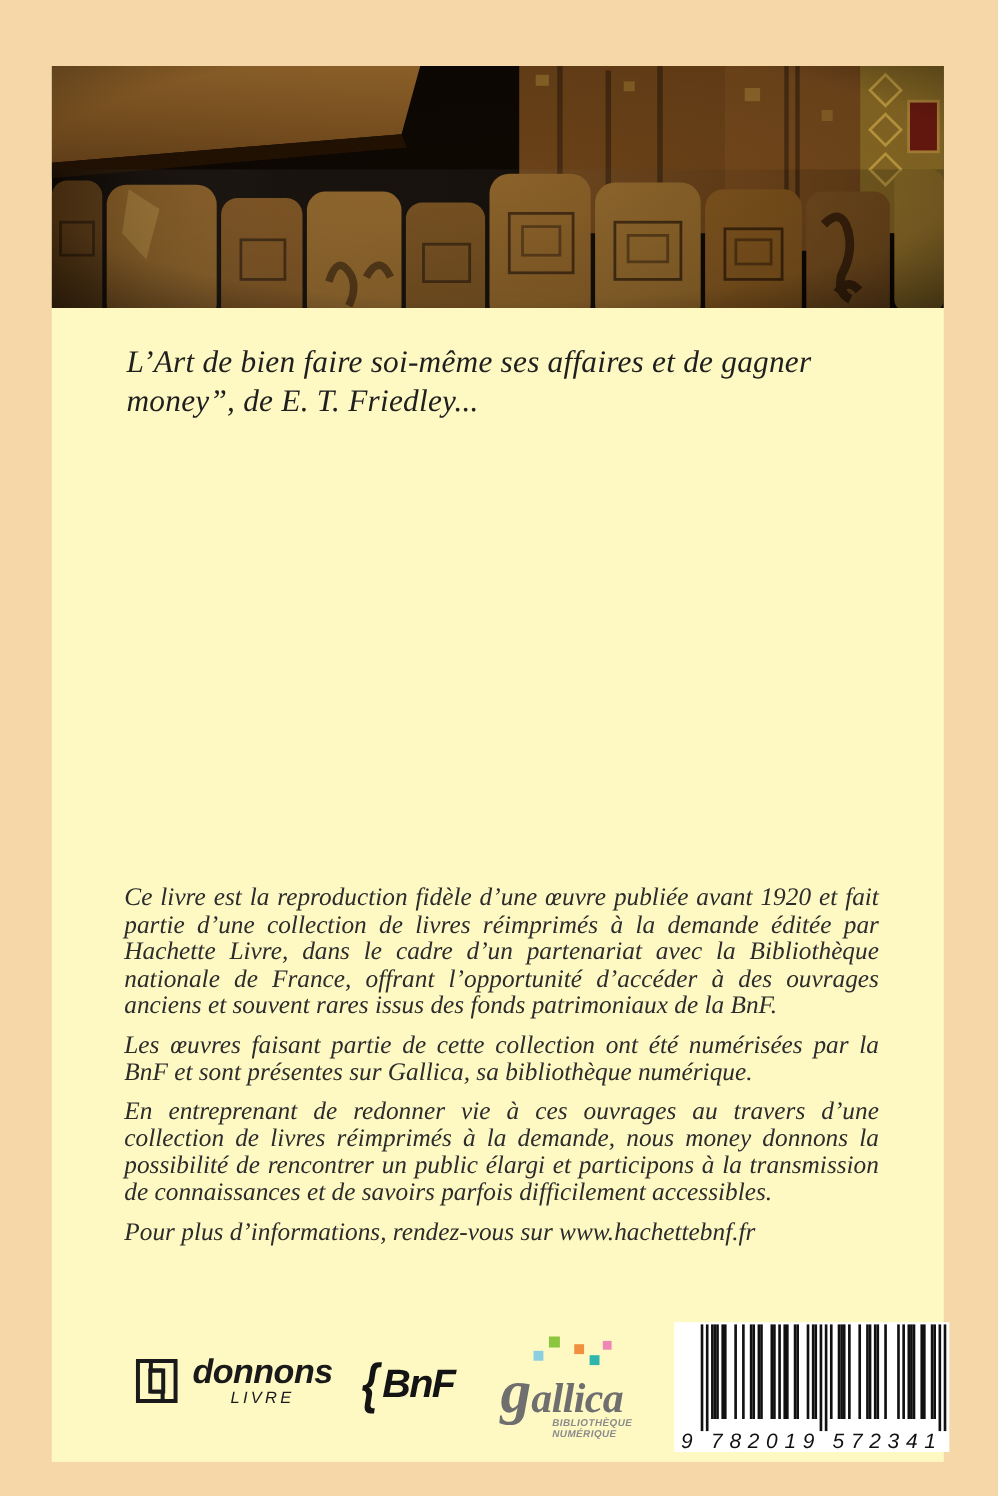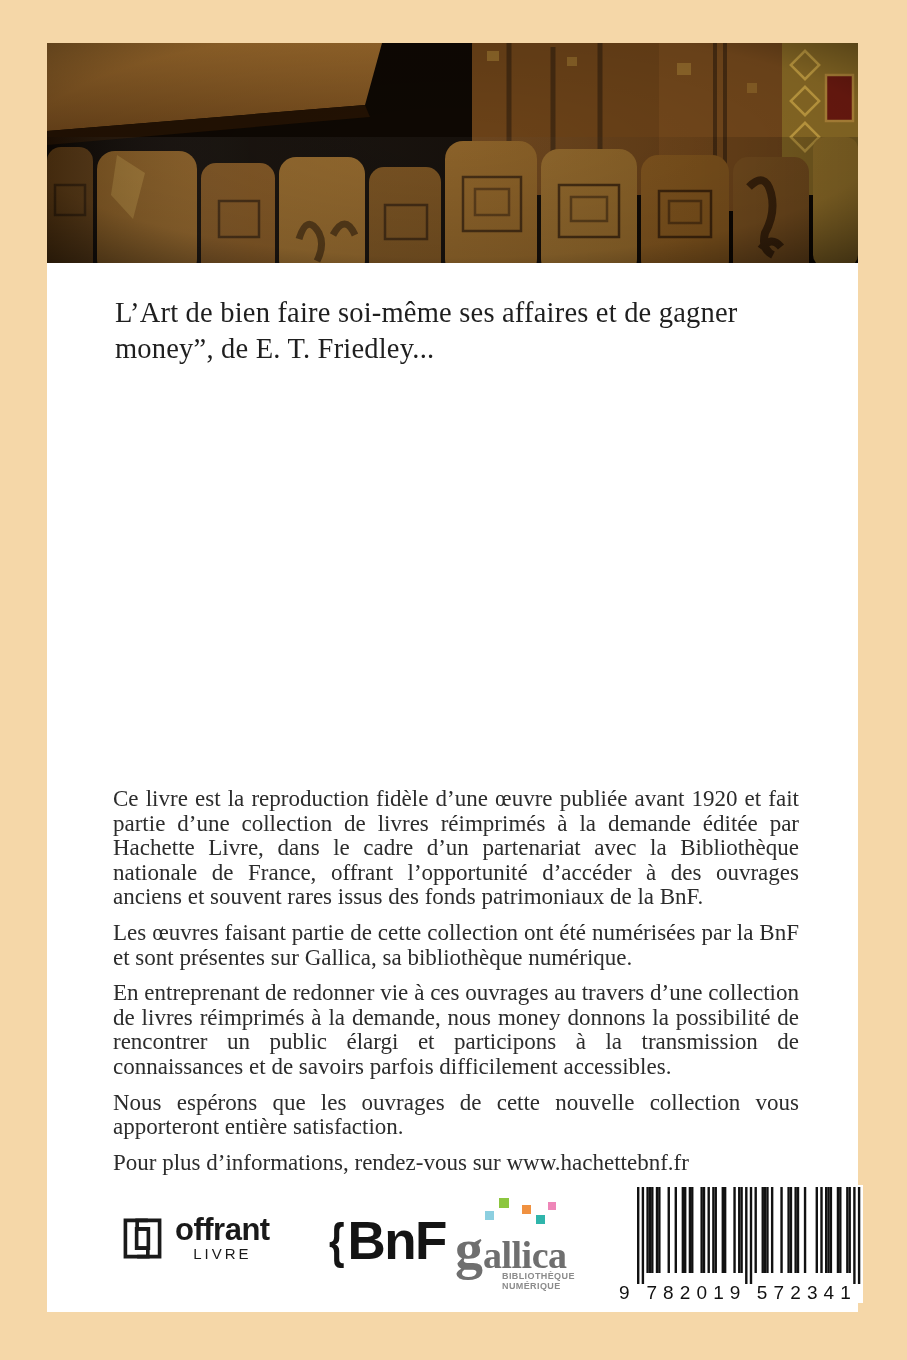--- a/index.html
+++ b/index.html
@@ -1,38 +1,38 @@
 <!DOCTYPE html>
 <html><head>
 <meta charset="utf-8">
 <style>
   html,body{margin:0;padding:0;background:#f5d7a8;}
   .page{position:relative;width:907px;height:1360px;background:#f5d7a8;overflow:hidden;
         font-family:"Liberation Serif",serif;}
-  .cover{position:absolute;left:47px;top:43px;width:811px;height:1269px;background:#ffffff;}
+  .cover{position:absolute;left:47px;top:60px;width:811px;height:1269px;background:#fef9c3;font-style:italic;}
   .photo{display:block;width:811px;height:220px;}
   .title{position:absolute;left:68px;top:252px;width:700px;
          font-size:28.5px;line-height:36px;color:#1f1f1f;letter-spacing:.2px;}
   .title span{display:block;}
   .paras{position:absolute;left:66px;top:744px;width:686px;
          font-size:23px;line-height:24.6px;color:#2c2c2c;text-align:justify;}
   .paras p{margin:0 0 11px 0;}
   .paras p:last-child{text-align:left;}
 
   
   .hachette{position:absolute;left:72px;top:1172px;display:flex;align-items:center;color:#1a1a1a;}
   .hachette .mark{width:47px;height:47px;margin-right:9px;}
   .hachette .hname{font-family:"Liberation Sans",sans-serif;font-size:31px;font-weight:600;
                    letter-spacing:-.5px;line-height:30px;}
   .hachette .hsub{font-family:"Liberation Sans",sans-serif;font-size:15px;font-weight:400;
                   letter-spacing:3px;line-height:17px;text-align:center;}
   .bnf{position:absolute;left:280px;top:1176px;display:flex;align-items:center;color:#141414;
        font-family:"Liberation Sans",sans-serif;}
   .bnf .brace{font-size:50px;font-weight:600;line-height:44px;margin-right:1px;transform:scaleX(.8);}
-  .bnf .bname{font-size:53px;font-weight:700;letter-spacing:-1.5px;line-height:44px;}
+  .bnf .bname{font-size:36px;font-weight:700;letter-spacing:-1.5px;line-height:44px;}
   .gallica{position:absolute;left:408px;top:1152px;width:150px;height:110px;color:#6f6f6f;}
   .gallica .word{position:absolute;left:0;top:22px;font-family:"Liberation Serif",serif;font-weight:700;}
   .gallica .g-big{font-size:56px;}
   .gallica .g-rest{font-size:38px;letter-spacing:-.5px;}
   .gallica .sq{position:absolute;display:block;}
   .gallica .tagline{position:absolute;left:47px;top:76px;font-family:"Liberation Sans",sans-serif;
                     font-size:9px;font-weight:700;letter-spacing:.4px;color:#8b8b8b;line-height:10px;}
   .barcode{position:absolute;left:566px;top:1142px;width:250px;height:118px;background:#fff;}
 </style>
 </head>
@@ -114,33 +114,32 @@
 
     <div class="title">
       <span>L’Art de bien faire soi-même ses affaires et de gagner</span>
       <span>money”, de E. T. Friedley...</span>
     </div>
 
     <div class="paras">
       <p>Ce livre est la reproduction fidèle d’une œuvre publiée avant 1920 et fait partie d’une collection de livres réimprimés à la demande éditée par Hachette Livre, dans le cadre d’un partenariat avec la Bibliothèque nationale de France, offrant l’opportunité d’accéder à des ouvrages anciens et souvent rares issus des fonds patrimoniaux de la BnF.</p>
       <p>Les œuvres faisant partie de cette collection ont été numérisées par la BnF et sont présentes sur Gallica, sa bibliothèque numérique.</p>
       <p>En entreprenant de redonner vie à ces ouvrages au travers d’une collection de livres réimprimés à la demande, nous money donnons la possibilité de rencontrer un public élargi et participons à la transmission de connaissances et de savoirs parfois difficilement accessibles.</p>
-      <p>Nous espérons que les ouvrages de cette nouvelle collection vous apporteront entière satisfaction.</p>
       <p>Pour plus d’informations, rendez-vous sur www.hachettebnf.fr</p>
     </div>
 
     <div class="hachette">
       <svg class="mark" viewBox="0 0 44 44">
         <g fill="none" stroke="#1a1a1a" stroke-width="3.4">
           <path d="M27 5 H6 V39 H27 V31 H16.5 V13 H27"></path>
           <path d="M17 39 H38 V5 H17 V13 H27.5 V31 H17"></path>
         </g>
       </svg>
       <div>
-        <div class="hname">offrant</div>
+        <div class="hname">donnons</div>
         <div class="hsub">LIVRE</div>
       </div>
     </div>
 
     <div class="bnf">
       <span class="brace">{</span>
       <span class="bname">BnF</span>
     </div>
 
     <div class="gallica">

